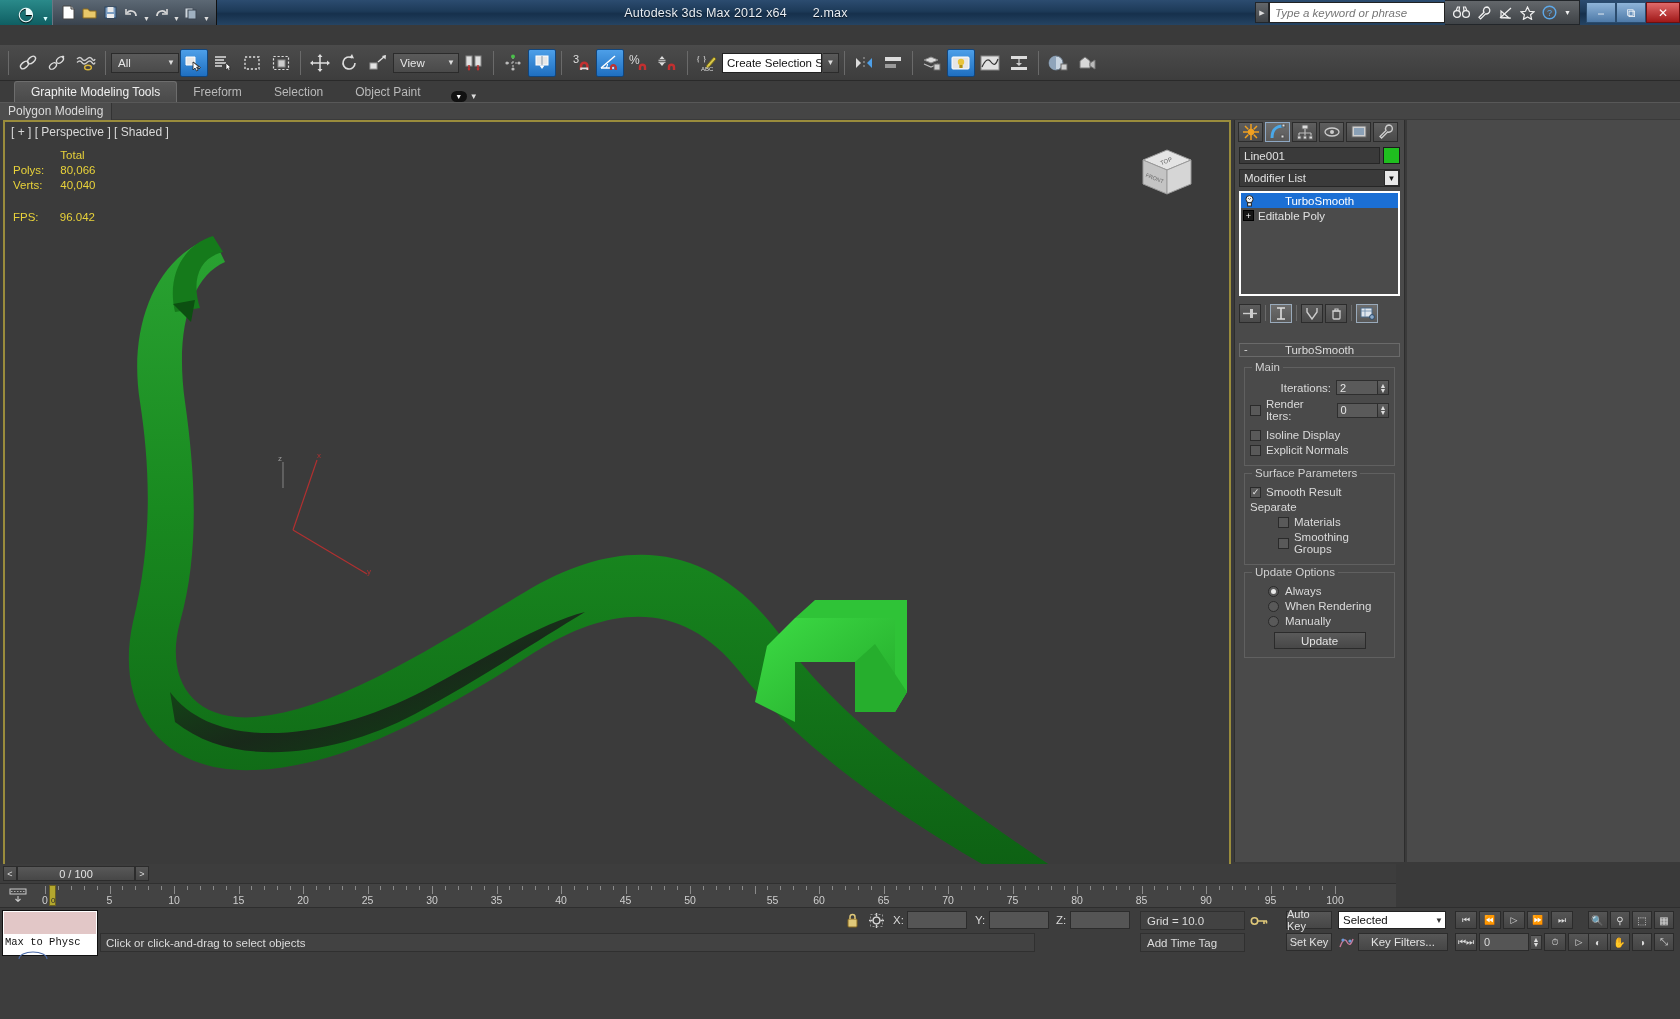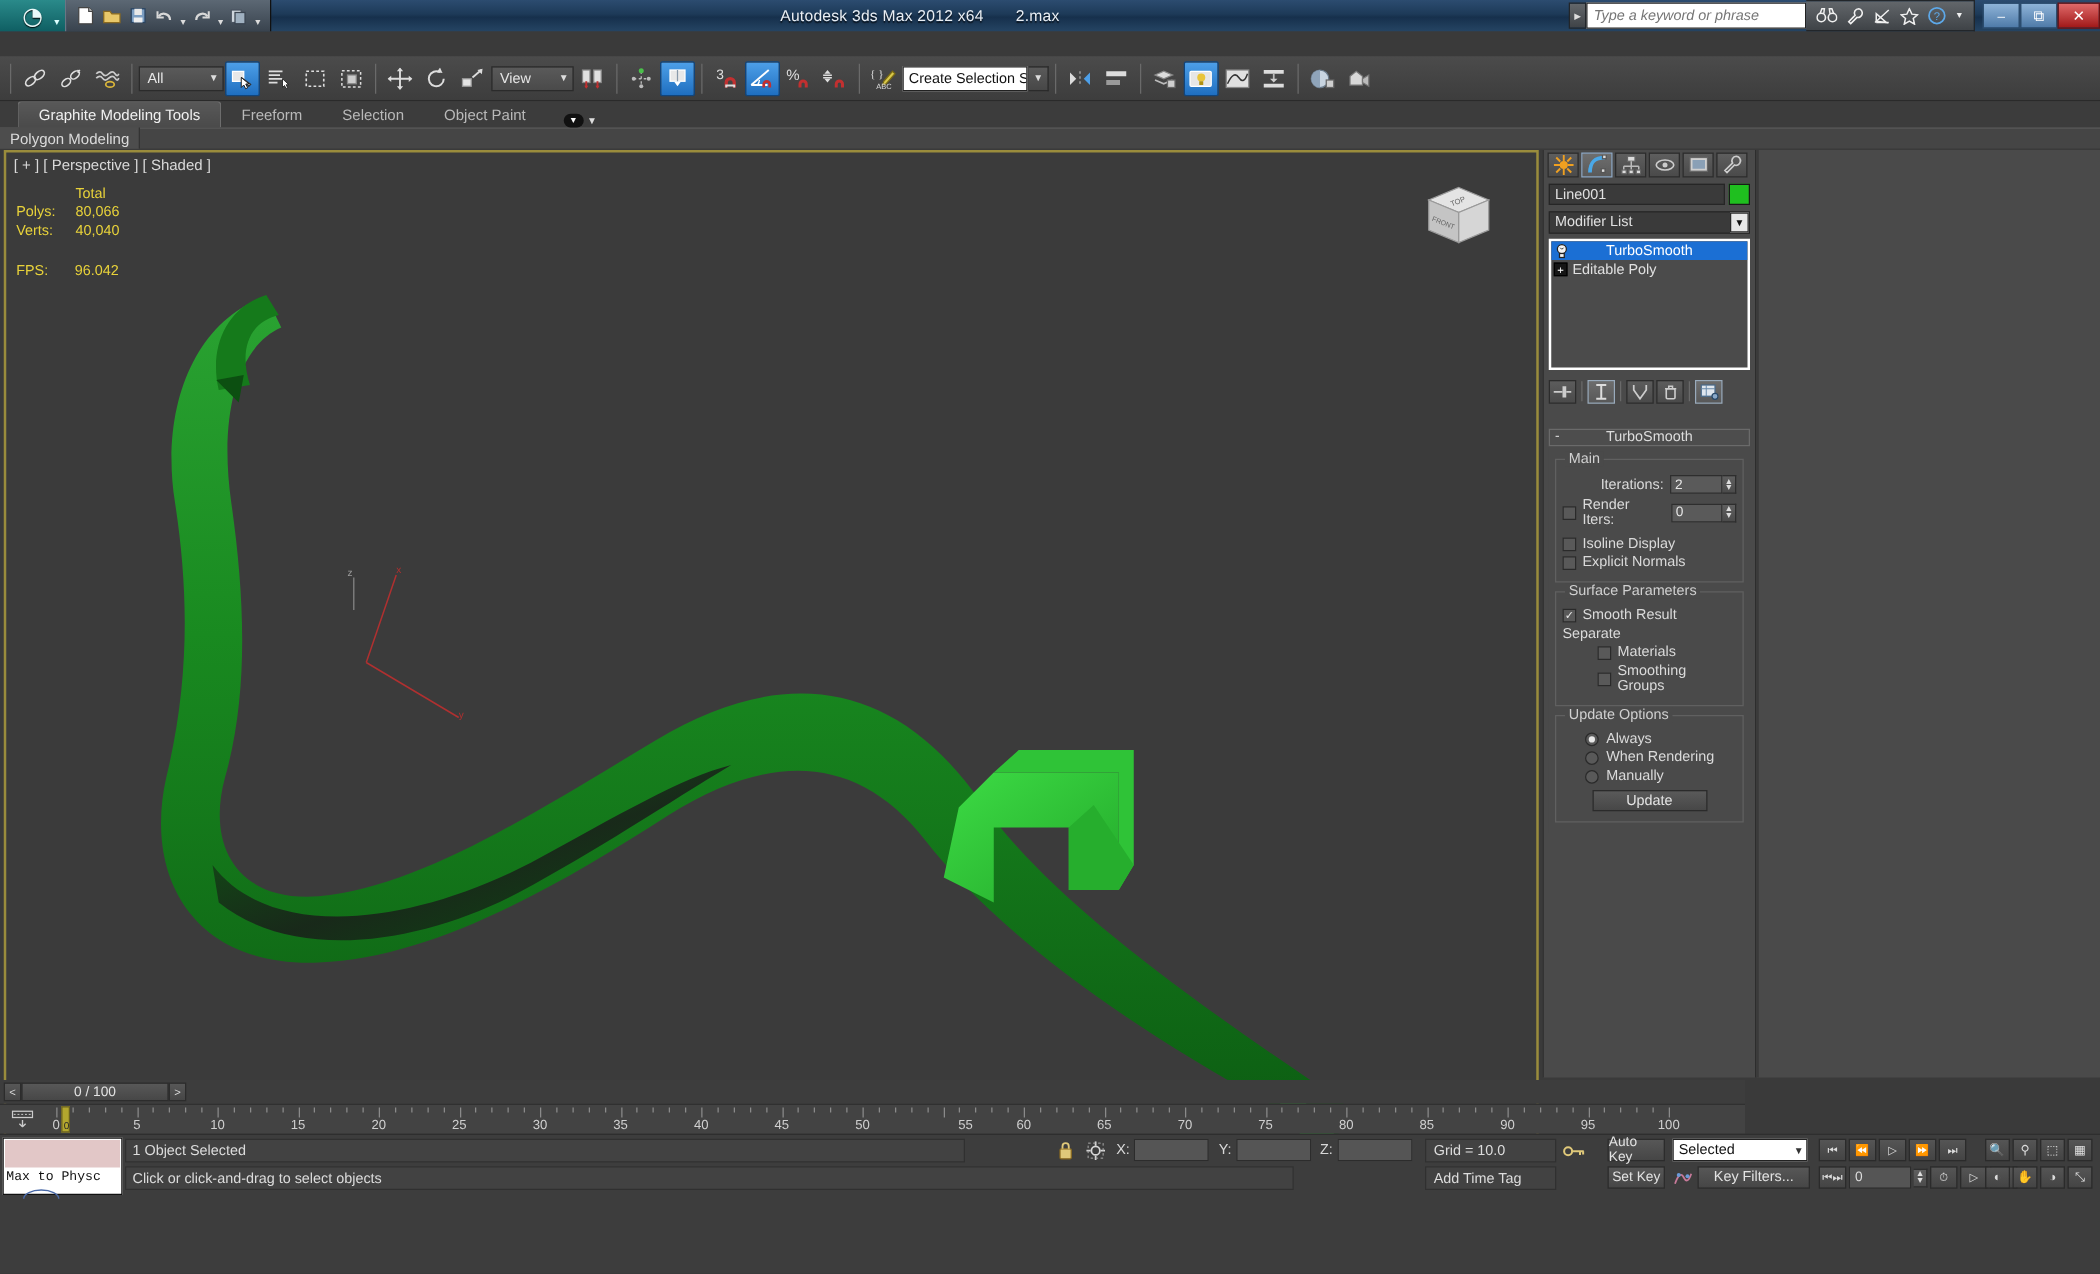--- a/index.html
+++ b/index.html
@@ -125,21 +125,21 @@
     background:linear-gradient(to bottom,#585858,#4a4a4a);
     color:#f0f0f0; border:1px solid #6d6d6d; border-bottom:0;
     border-radius:3px 3px 0 0;
   }
   .rtab-min{ margin-left:14px; display:flex; align-items:center; gap:3px; color:#ddd;}
   .rpill{
     width:16px;height:11px;background:#111;border-radius:7px;
     display:flex;align-items:center;justify-content:center;color:#fff;font-size:7px;
   }
   .rpanel{
-    height:17px;background:#454545;border-top:1px solid #585858;display:flex;align-items:flex-end;
+    height:17px;background:#454545;border-top:1px solid #585858;display:flex;align-items:center;
   }
   .rpanel .lbl{
     padding:0 8px;font-size:12px;color:#dadada;height:17px;display:flex;align-items:center;
     background:#4d4d4d;border-right:1px solid #333;
   }
 
   
   .viewport{
     position:absolute;left:3px;top:120px;width:1228px;height:838px;
     background:#3b3b3b; border:2px solid #9a8c3c; overflow:hidden;
@@ -1109,21 +1109,20 @@
     <div class="maxbox">
       <div class="sw"></div>
       <div class="t">Max to Physc</div>
       <div class="arcwrap">
         <svg width="96" height="12" viewBox="0 0 96 12">
             <ellipse cx="30" cy="10" rx="14" ry="7" fill="none" stroke="#4a6aa8" stroke-width="1.1"></ellipse>
           </svg>
       </div>
     </div>
 
-    <div class="statusmsg">1 Object Selected</div>
     <div class="prompt">Click or click-and-drag to select objects</div>
 
     <div class="lockico" style="left:842px">
       <svg width="13" height="15" viewBox="0 0 13 15">
           <rect x="2" y="6" width="9" height="8" rx="1" fill="#e0c97a" stroke="#8a6a20"></rect>
           <path d="M4 6V4a2.5 2.5 0 0 1 5 0v2" fill="none" stroke="#e0c97a" stroke-width="1.5"></path>
         </svg>
     </div>
     <div class="lockico" style="left:866px">
       <svg width="15" height="15" viewBox="0 0 15 15">

